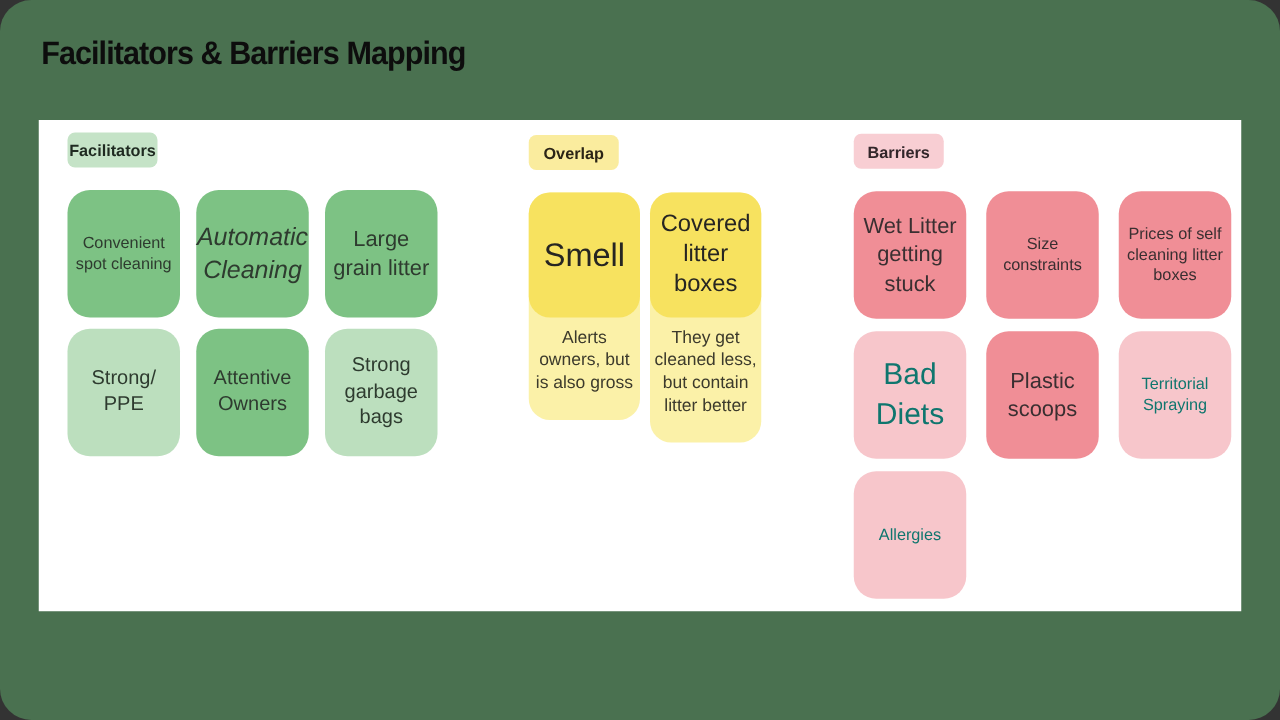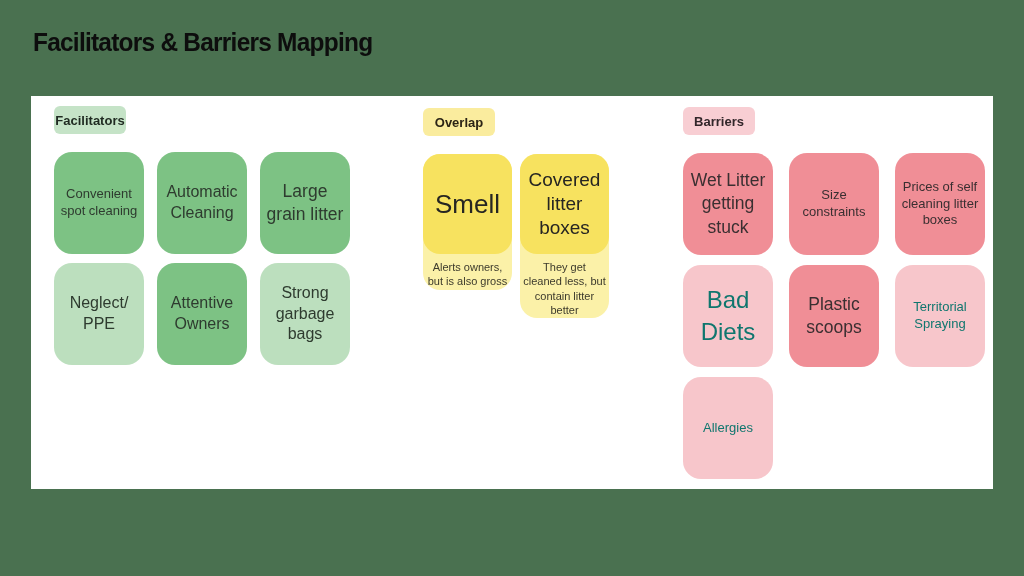--- a/index.html
+++ b/index.html
@@ -5,20 +5,21 @@
   * { margin: 0; padding: 0; box-sizing: border-box; }
   html, body { background: #333; }
   body { font-family: "Liberation Sans", "DejaVu Sans", sans-serif; }
 
   .slide {
     position: relative;
     width: 1024px;
     height: 576px;
     background: var(--background, #4A7150);
     overflow: hidden;
+    border-radius: 25px;
   }
 
   .slide-title {
     position: absolute;
     left: 33px;
     top: 27px;
     font-size: 26px;
     font-weight: 700;
     letter-spacing: -0.8px;
     color: #0d0d0d;
@@ -73,21 +74,21 @@
     padding: 5px;
     line-height: 1.3;
     color: #333;
   }
   .tone-green-medium { background: var(--green-medium, #7DC284); color: #2e3b2f; }
   .tone-green-light  { background: var(--green-light, #BCDFBE); color: #2e3b2f; }
   .tone-salmon       { background: var(--salmon, #F08E96); color: #3a2f31; }
   .tone-pink-light   { background: var(--pink-light, #F7C6CB); color: #0f766e; }
 
   .size-sm   { font-size: 13px; }
-  .size-md   { font-size: 16px; }
+  .size-md   { font-size: 20px; font-style: italic; }
   .size-base { font-size: 16px; }
   .size-lg   { font-size: 17.5px; line-height: 1.32; }
   .size-xl   { font-size: 24px; line-height: 1.35; }
 
   
   .cards-overlap {
     margin-top: 18px;
     display: flex;
     align-items: flex-start;
     gap: 8px;
@@ -105,22 +106,22 @@
     align-items: center;
     justify-content: center;
     text-align: center;
     padding: 8px;
     color: #262522;
     line-height: 1.25;
   }
   .overlap-card.size-xxl .overlap-title { font-size: 26px; }
   .overlap-card.size-xl  .overlap-title { font-size: 19px; }
   .overlap-note {
-    padding: 6px 3px 1px;
-    font-size: 11px;
+    padding: 6px 3px 21px;
+    font-size: 14px;
     line-height: 1.3;
     text-align: center;
     color: #3c3a2c;
   }
 </style>
 </head>
 <body>
 
 <div class="slide">
 
@@ -134,21 +135,21 @@
           <div class="card tone-green-medium size-sm">
     <span class="card-text">Convenient spot cleaning</span>
   </div>
           <div class="card tone-green-medium size-md">
     <span class="card-text">Automatic Cleaning</span>
   </div>
           <div class="card tone-green-medium size-lg">
     <span class="card-text">Large grain litter</span>
   </div>
           <div class="card tone-green-light size-base">
-    <span class="card-text">Neglect/ PPE</span>
+    <span class="card-text">Strong/ PPE</span>
   </div>
           <div class="card tone-green-medium size-base">
     <span class="card-text">Attentive Owners</span>
   </div>
           <div class="card tone-green-light size-base">
     <span class="card-text">Strong garbage bags</span>
   </div>
         </div>
     </section>
 

